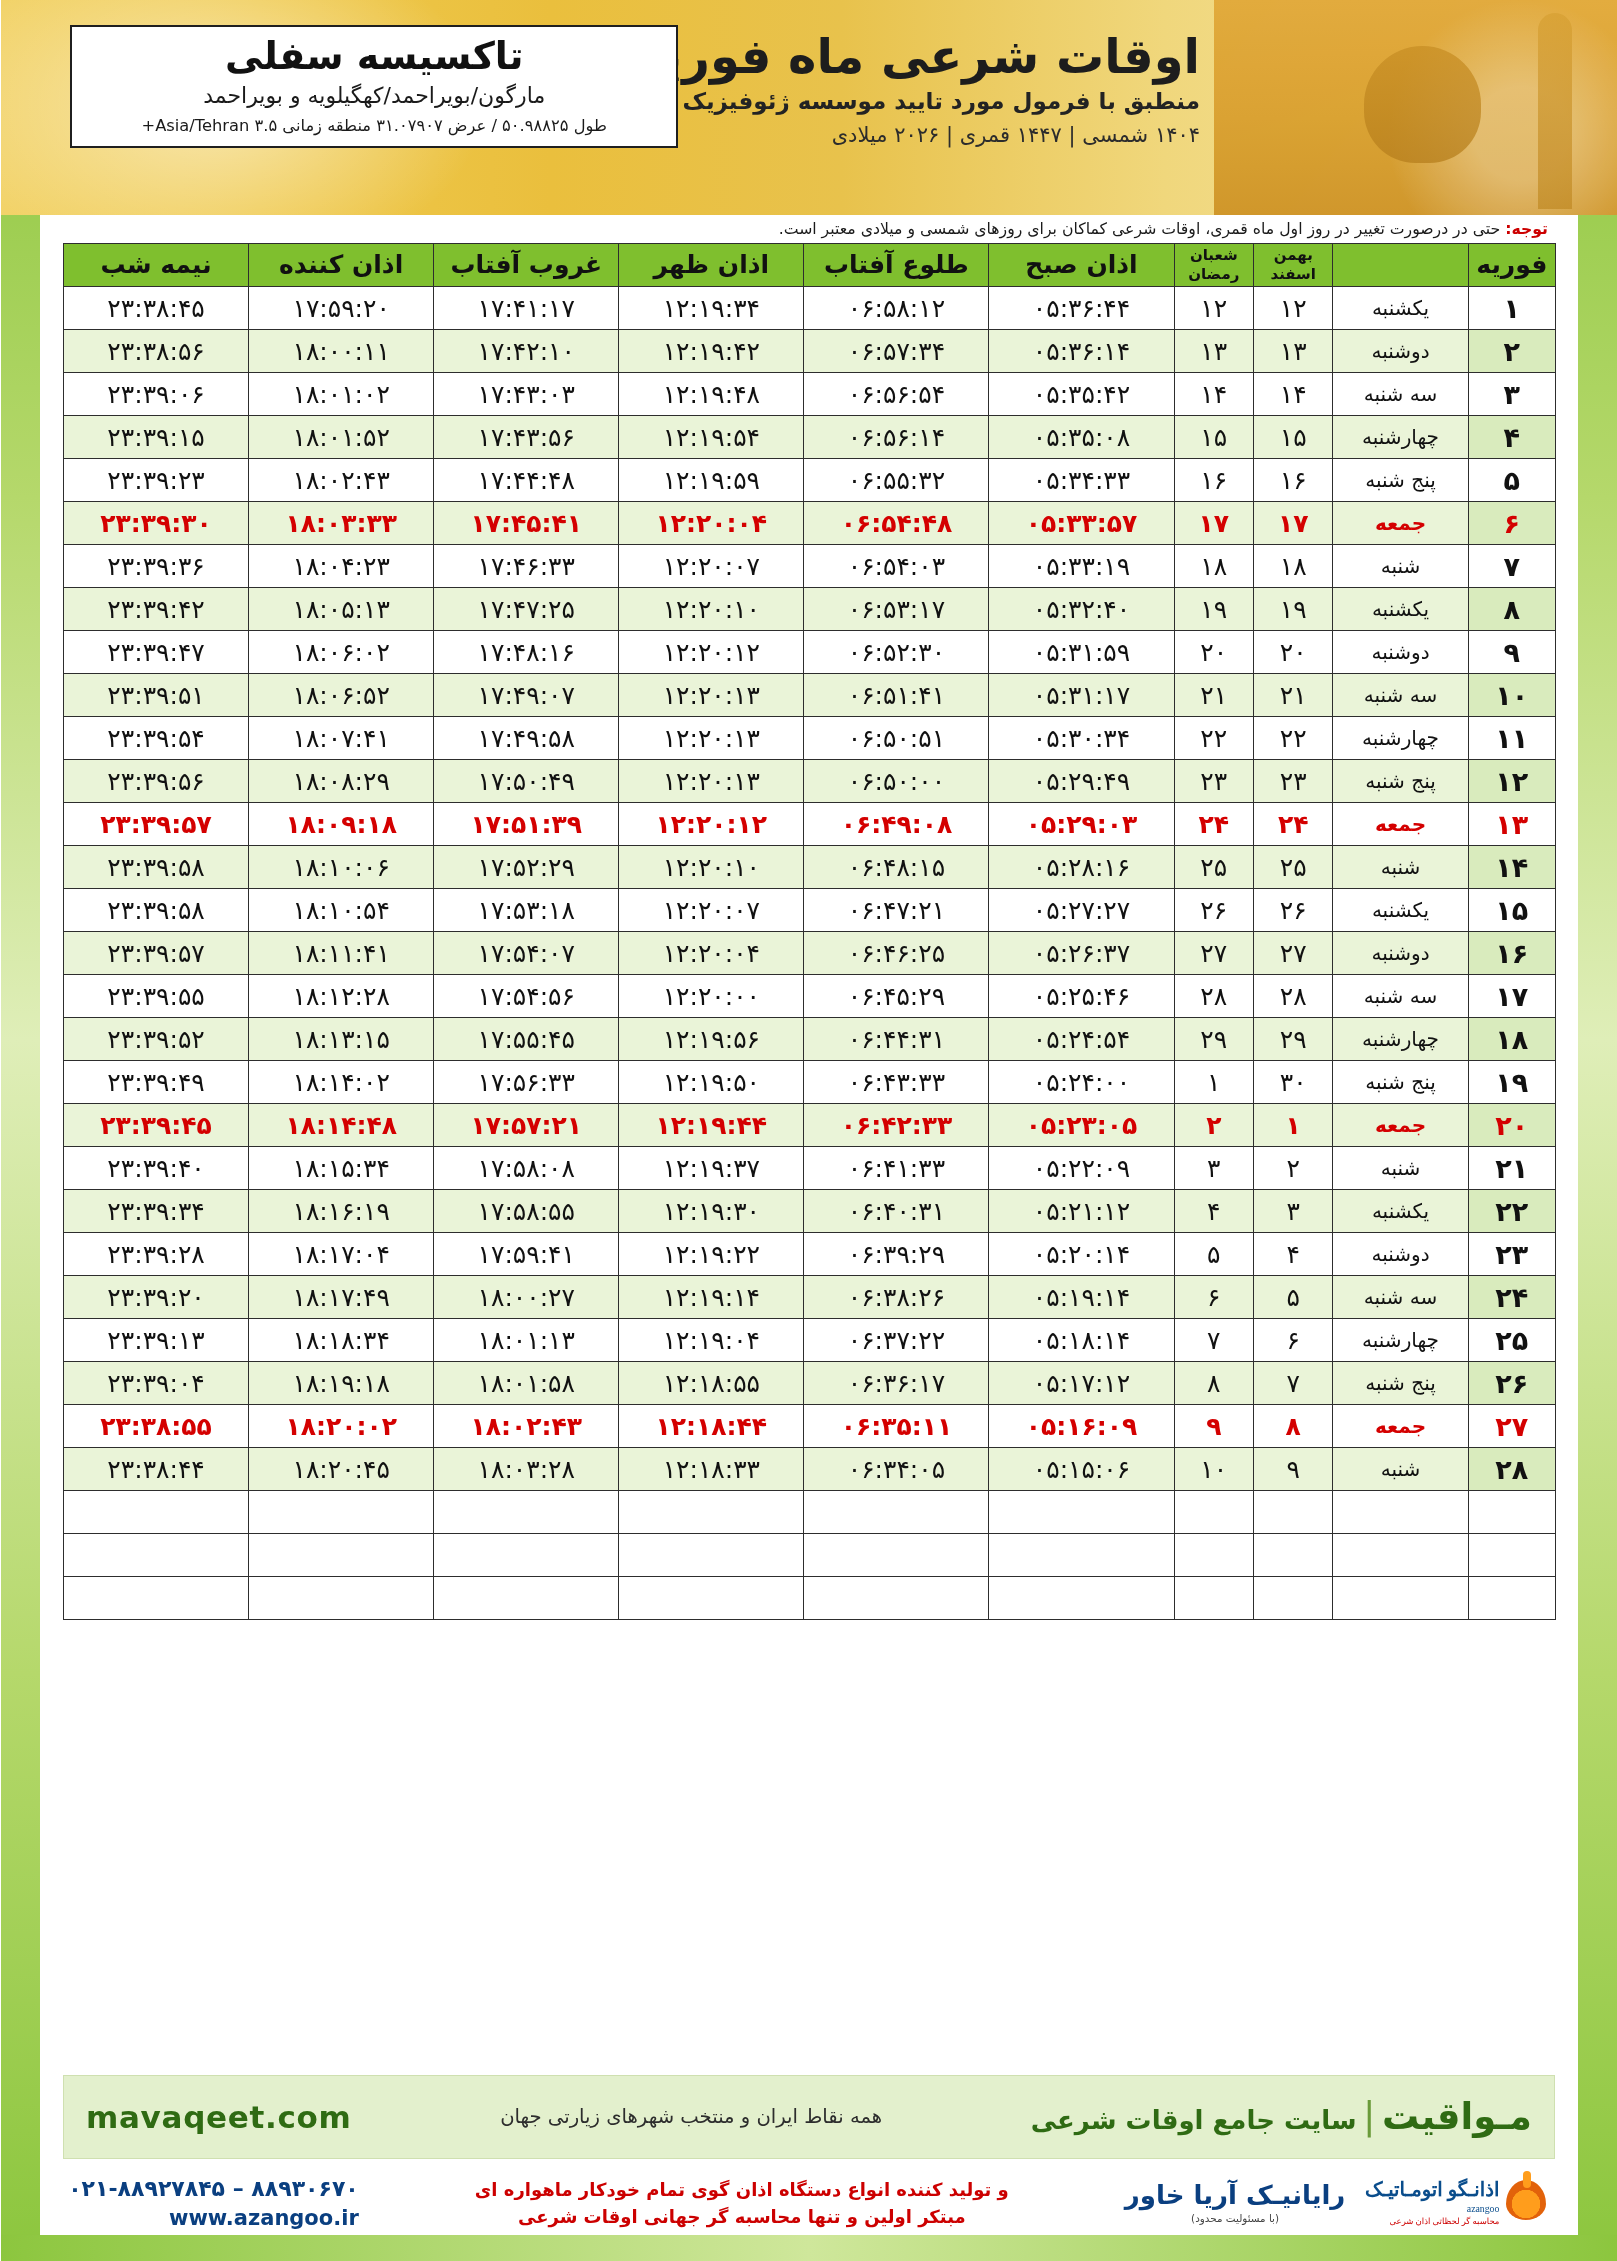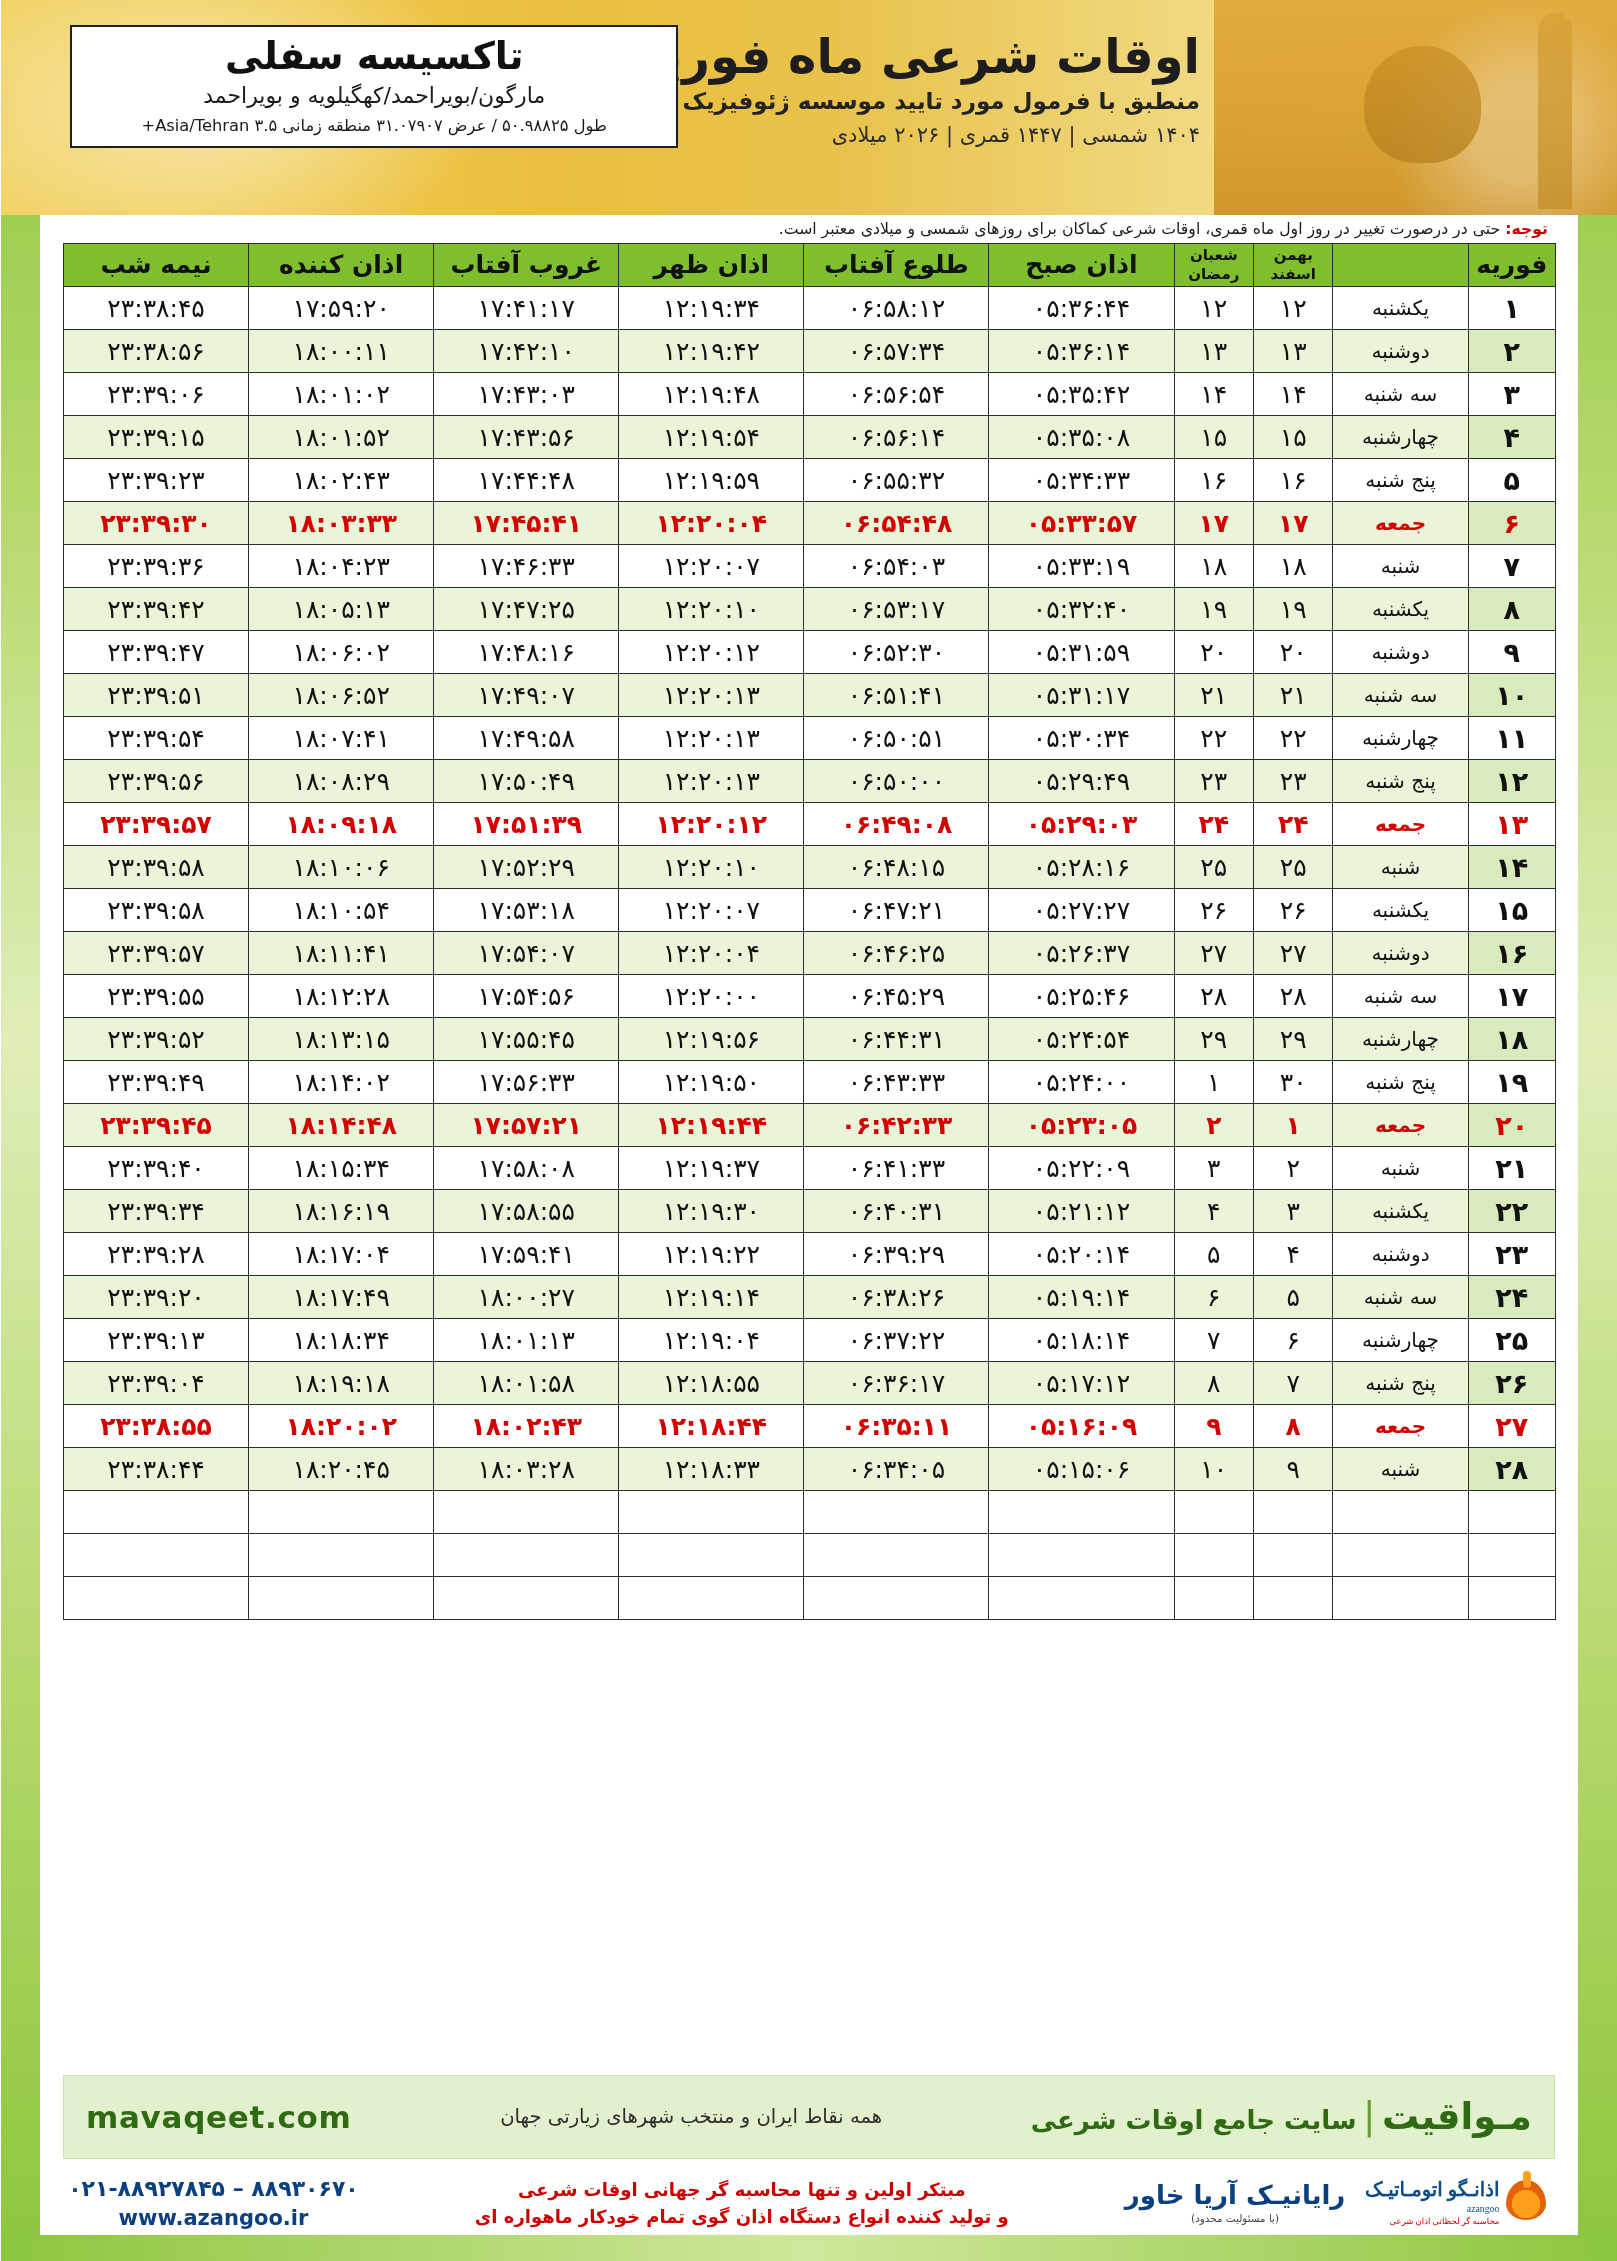--- a/index.html
+++ b/index.html
@@ -316,21 +316,21 @@
     flex: 1;
     padding: 0 19.6px;
   }
   .footer-mid div {
     font-size: 18px;
     color: #cc0000;
     line-height: 1.5;
     font-weight: bold;
   }
   .footer-contact {
-    text-align: center;
+    text-align: right;
     direction: ltr;
     color: #0a3f80;
   }
   .footer-contact .phone {
     font-size: 22px;
     font-weight: bold;
     letter-spacing: 0.3px;
   }
   .footer-contact .site {
     font-size: 21px;
@@ -796,22 +796,22 @@
         <div class="logo-rayaneek">
           <div class="t1">
             <span>رایانیـک</span>
             <span>آریا خاور</span>
           </div>
           <div class="t2">(با مسئولیت محدود)</div>
         </div>
       </div>
 
       <div class="footer-mid">
+        <div>و تولید کننده انواع دستگاه اذان گوی تمام خودکار ماهواره ای</div>
         <div>مبتکر اولین و تنها محاسبه گر جهانی اوقات شرعی</div>
-        <div>و تولید کننده انواع دستگاه اذان گوی تمام خودکار ماهواره ای</div>
       </div>
 
       <div class="footer-contact">
         <div class="phone">۰۲۱-۸۸۹۲۷۸۴۵ – ۸۸۹۳۰۶۷۰</div>
         <div class="site">www.azangoo.ir</div>
       </div>
     </div>
   </div>
 </div>
 

